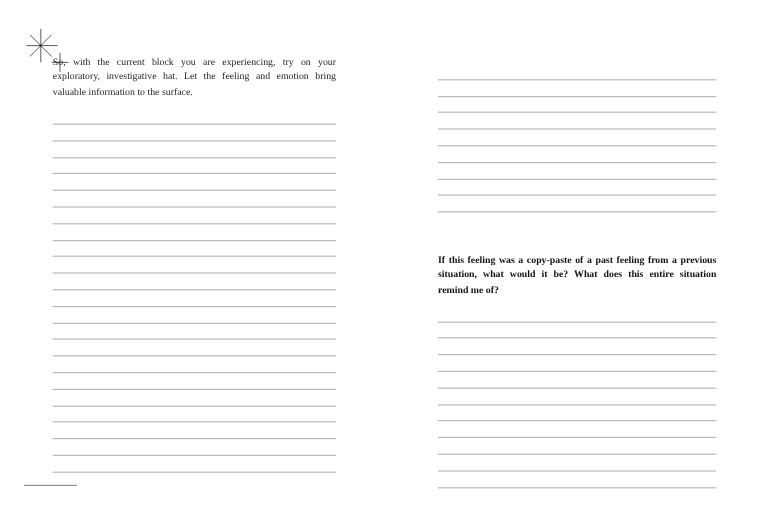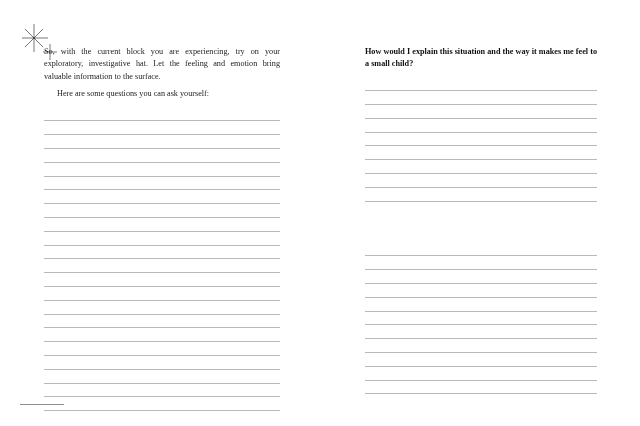--- a/index.html
+++ b/index.html
@@ -105,21 +105,20 @@
         <path d="M30 30 L30 38"></path>
         <path d="M30 30 L23 30"></path>
         <path d="M30 30 L37 30"></path>
       </g>
       <circle cx="14" cy="16" r="1.1" fill="#3c3c3c"></circle>
     </svg>
   </span>
 
   <div class="col col-left">
     <p class="body-text">So, with the current block you are experiencing, try on your exploratory, investigative hat. Let the feeling and emotion bring valuable information to the surface.</p>
-    <p class="body-text indent">Here are some questions you can ask yourself:</p>
 
 
     <div class="lines">
       <div class="rule"></div>
       <div class="rule"></div>
       <div class="rule"></div>
       <div class="rule"></div>
       <div class="rule"></div>
       <div class="rule"></div>
       <div class="rule"></div>
@@ -135,36 +134,36 @@
       <div class="rule"></div>
       <div class="rule"></div>
       <div class="rule"></div>
       <div class="rule"></div>
       <div class="rule"></div>
       <div class="rule"></div>
     </div>
   </div>
 
   <div class="col col-right">
-    <p class="prompt">How would I explain this situation and the way it makes me feel to a small child?</p>
 
     <div class="lines">
       <div class="rule"></div>
       <div class="rule"></div>
       <div class="rule"></div>
       <div class="rule"></div>
       <div class="rule"></div>
       <div class="rule"></div>
       <div class="rule"></div>
       <div class="rule"></div>
       <div class="rule"></div>
     </div>
 
     <div class="spacer-lg"></div>
 
+    <p class="prompt">If this feeling was a copy-paste of a past feeling from a previous situation, what would it be? What does this entire situation remind me of?</p>
 
     <div class="lines">
       <div class="rule"></div>
       <div class="rule"></div>
       <div class="rule"></div>
       <div class="rule"></div>
       <div class="rule"></div>
       <div class="rule"></div>
       <div class="rule"></div>
       <div class="rule"></div>

